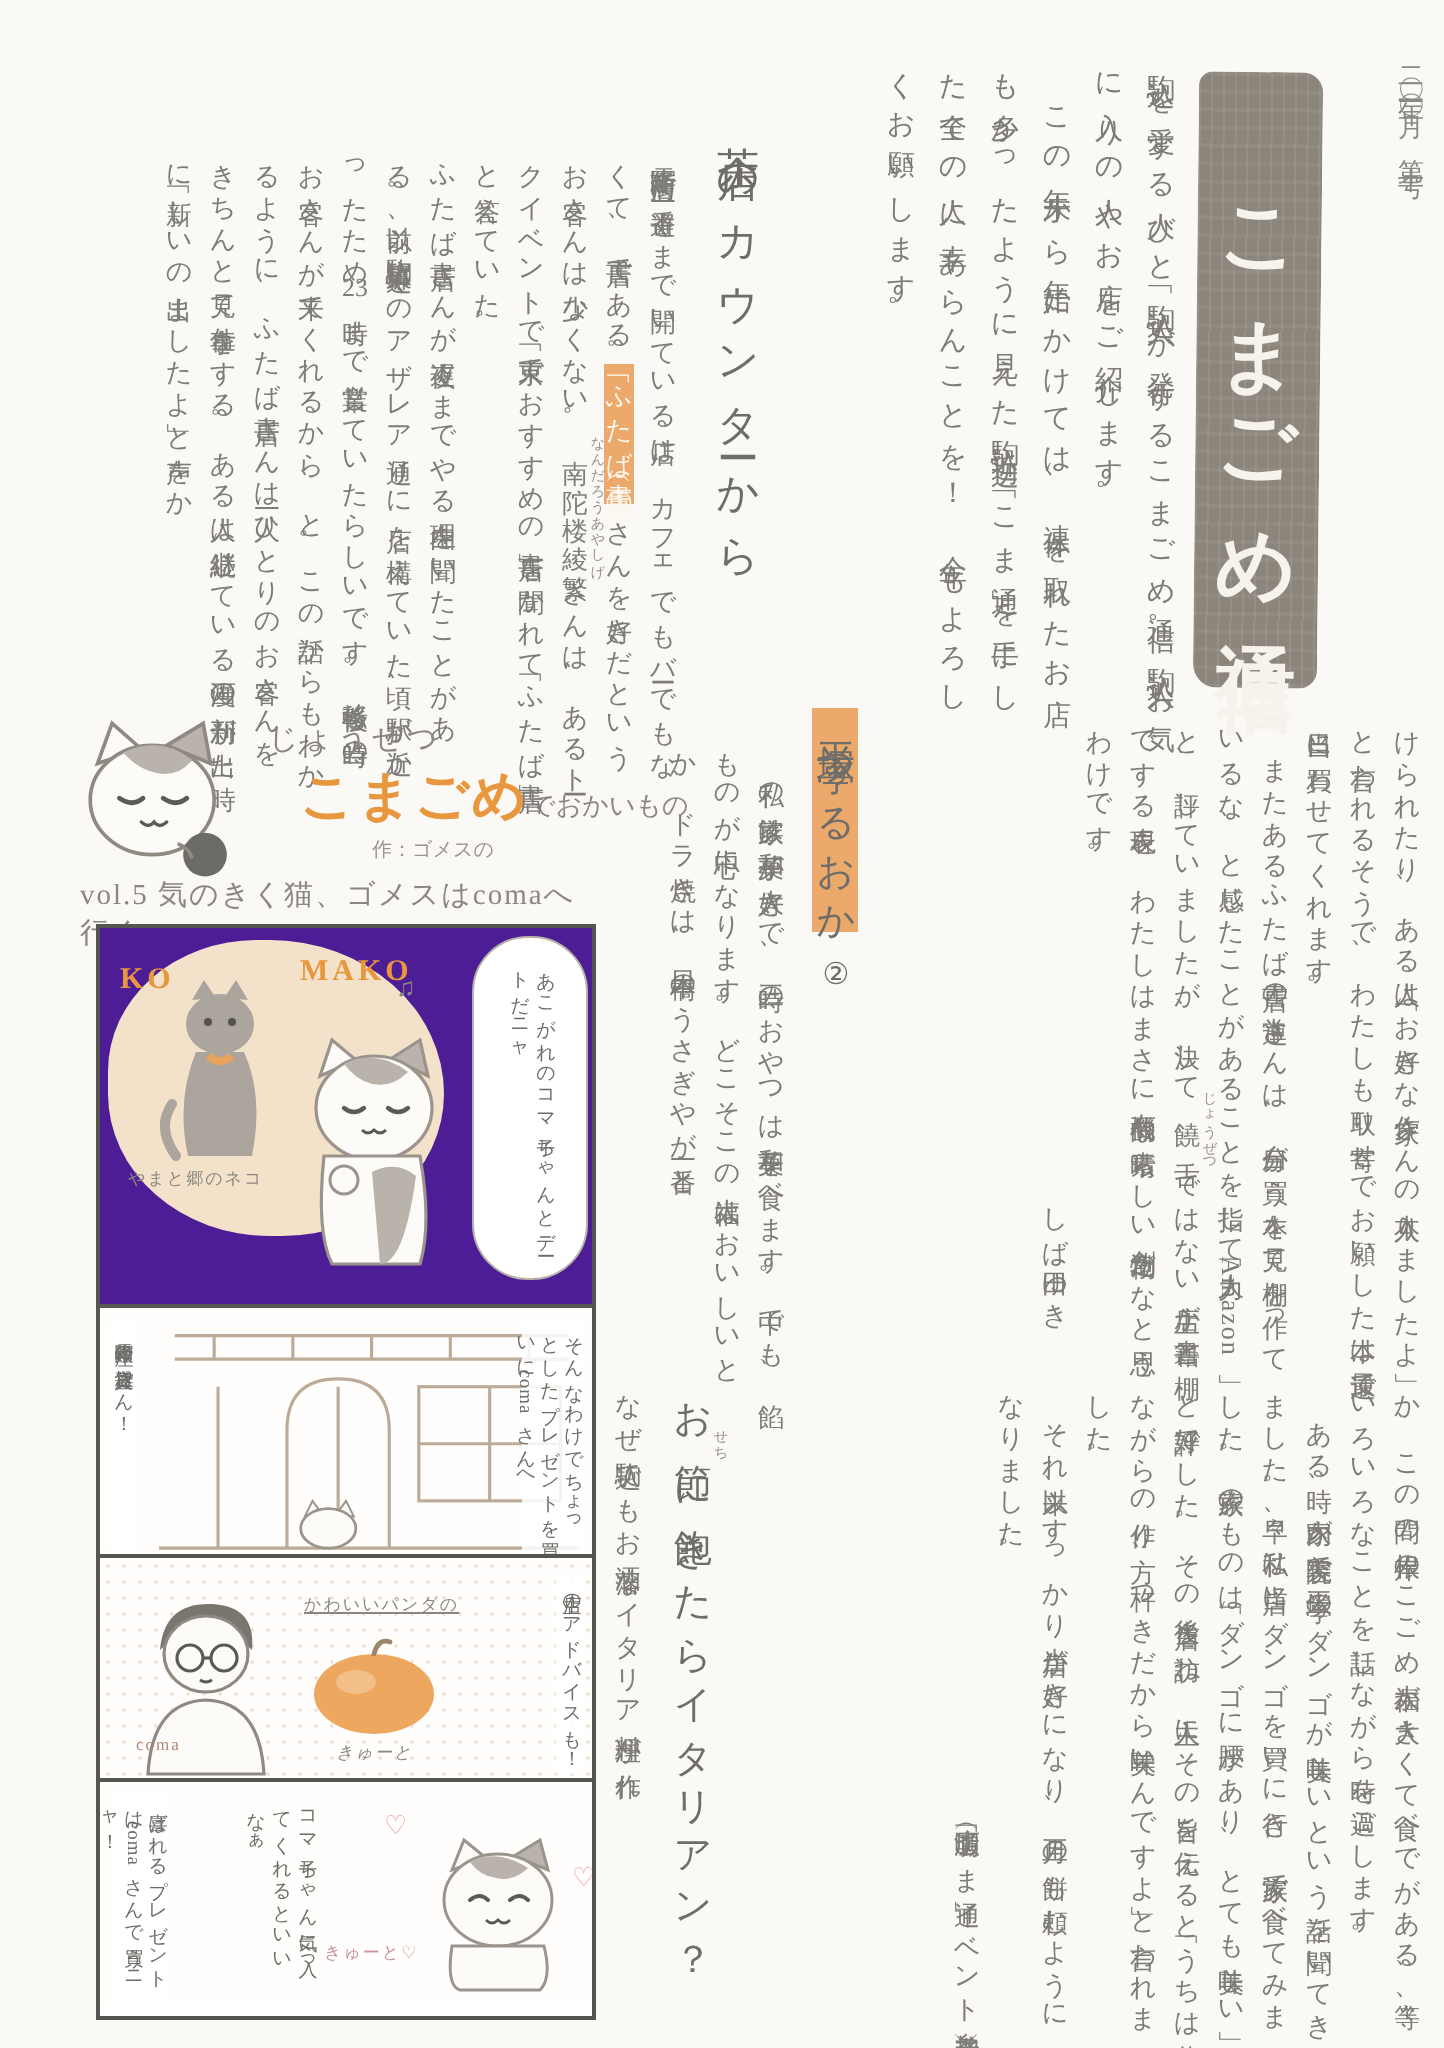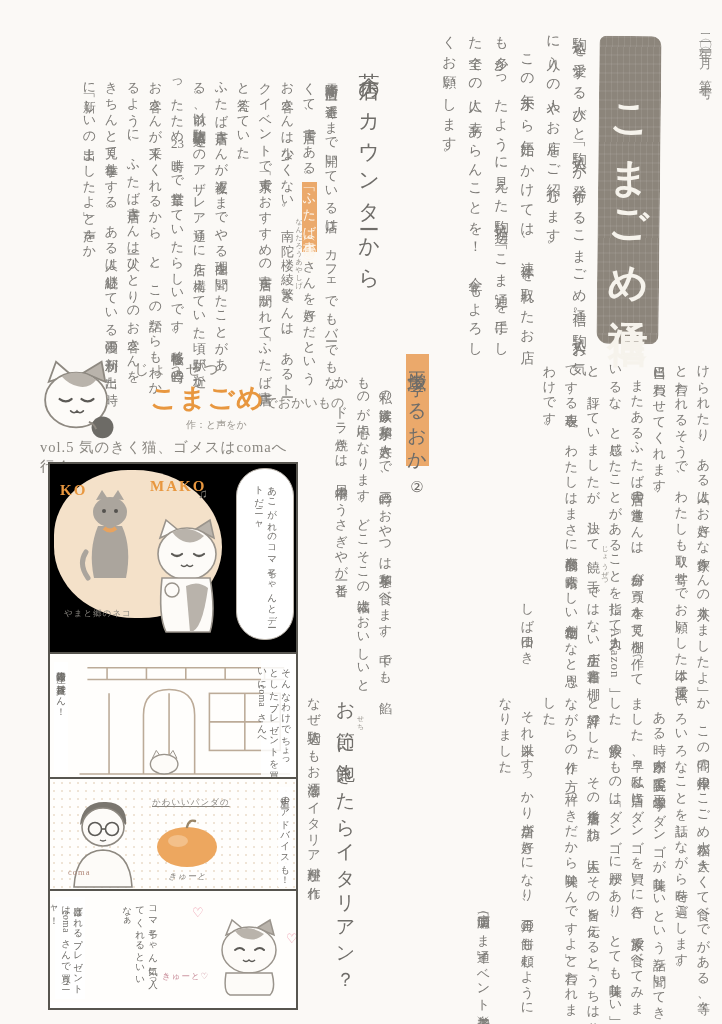--- a/index.html
+++ b/index.html
@@ -59,21 +59,21 @@
   #comic-cat{position:absolute;left:0;top:-2px;width:82px;height:84px;}
   #comic-series{position:absolute;left:98px;top:0;font-size:15px;color:#8a8781;letter-spacing:2px;}
   #comic-title-line{position:absolute;left:86px;top:20px;white-space:nowrap;margin-left:28px;}
   #comic-title-line .big{font-size:27px;font-weight:bold;color:#e8973f;letter-spacing:1px;}
   #comic-title-line .rest{font-size:13px;color:#8a8781;}
   #comic-credit{position:absolute;left:150px;top:58px;font-size:10px;color:#9a968f;}
   #comic-subtitle{position:absolute;left:40px;top:438px;width:260px;font-size:14.5px;color:#8a8781;letter-spacing:1px;}
   #comic-panels{position:absolute;left:48px;top:462px;width:250px;height:548px;border:2.5px solid #57554f;box-sizing:border-box;background:#fff;}
   .panel{position:relative;overflow:hidden;border-bottom:2.5px solid #57554f;box-sizing:border-box;}
   .panel:last-child{border-bottom:none;}
-  #panel1{height:190px;background:#000000;}
+  #panel1{height:190px;background:#4c1d95;}
   #panel1 .blob{position:absolute;left:4px;top:6px;width:168px;height:148px;background:#f4e1c9;border-radius:46% 54% 50% 50%;}
   .deco{position:absolute;font-size:15px;font-weight:bold;color:#e8973f;letter-spacing:2px;}
   .comic-vtext{writing-mode:vertical-rl;font-size:9.5px;line-height:13px;letter-spacing:1px;color:#6f6d69;}
   #panel1 .bubble{position:absolute;right:2px;top:4px;width:56px;height:170px;background:#fff;border:1.5px solid #b9b2a9;border-radius:28px;display:flex;align-items:center;justify-content:center;}
   .small-cap{position:absolute;font-size:8.5px;color:#8a8781;letter-spacing:1px;}
   #panel2{height:125px;background:#fffefc;}
   #panel3{height:112px;background:#fffefc;background-image:radial-gradient(#efe4d6 1px,transparent 1px);background-size:8px 8px;}
   #panel4{height:111px;background:#fffefc;}
   .side-vtext{position:absolute;writing-mode:vertical-rl;font-size:9.5px;line-height:12px;letter-spacing:.5px;color:#6f6d69;background:rgba(255,255,255,.85);padding:2px 1px;}
   .heart{color:#eda0b0;font-size:13px;}
@@ -138,21 +138,21 @@
       <path d="M26 45 q7 5 13 0" stroke="#5c5a56" fill="none" stroke-width="2.6" stroke-linecap="round"></path>
       <path d="M50 45 q7 5 13 0" stroke="#5c5a56" fill="none" stroke-width="2.6" stroke-linecap="round"></path>
       <path d="M38 58 q4 4 7 0 q3 4 7 0" stroke="#5c5a56" fill="none" stroke-width="1.8" stroke-linecap="round"></path>
       <circle cx="73" cy="76" r="12" fill="#6d6b66"></circle>
       <path d="M58 70 q6 2 8 8" stroke="#8e8981" stroke-width="2" fill="none"></path>
     </svg>
     <div id="comic-series">じょうぜつ</div>
     <div id="comic-title-line">
       <span class="big">こまごめ</span><span class="rest">でおかいもの</span>
     </div>
-    <div id="comic-credit">作：と声をか</div>
+    <div id="comic-credit">作：ゴメスの</div>
   </div>
   <div id="comic-subtitle">vol.5 気のきく猫、ゴメスはcomaへ行く</div>
 
   <div id="comic-panels">
 
     <div id="panel1" class="panel">
       <div class="blob"></div>
       <span class="deco" style="left:10px;top:18px;">KO</span>
       <span class="deco" style="left:100px;top:14px;">MAKO</span>
       <svg style="position:absolute;left:28px;top:26px;width:62px;height:96px;" viewBox="0 0 62 96">
@@ -171,21 +171,21 @@
         <ellipse cx="41" cy="38" rx="29" ry="26" fill="#fdfbf8" stroke="#9a948c" stroke-width="1.6"></ellipse>
         <path d="M26 16 Q42 8 58 20 Q50 28 40 26 Q32 24 26 16" fill="#b9b3ab"></path>
         <path d="M26 38 q5 4 10 0" stroke="#5c5a56" stroke-width="2.2" fill="none" stroke-linecap="round"></path>
         <path d="M48 38 q5 4 10 0" stroke="#5c5a56" stroke-width="2.2" fill="none" stroke-linecap="round"></path>
         <path d="M35 49 q3 3 6 0 q3 3 6 0" stroke="#5c5a56" stroke-width="1.5" fill="none"></path>
         <path d="M16 62 Q12 100 20 116 L64 116 Q70 96 64 62 Z" fill="#fdfbf8" stroke="#9a948c" stroke-width="1.6"></path>
         <path d="M40 70 Q52 64 62 72 Q56 116 44 116 Z" fill="#b9b3ab"></path>
         <circle cx="26" cy="74" r="7" fill="#fdfbf8" stroke="#9a948c" stroke-width="1.5"></circle>
       </svg>
       <span style="position:absolute;left:148px;top:22px;font-size:13px;color:#8a8781;">♫</span>
-      <span class="small-cap" style="left:14px;top:144px;text-align:right;">やまと郷のネコ</span>
+      <span class="small-cap" style="left:14px;top:120px;text-align:right;">やまと郷のネコ</span>
       <div class="bubble">
         <div class="comic-vtext" style="height:150px;">あこがれのコマ子ちゃんとデートだニャ</div>
       </div>
     </div>
 
     <div id="panel2" class="panel">
       <svg style="position:absolute;left:0;top:0;width:100%;height:100%;" viewBox="0 0 250 125">
         <g stroke="#bcab98" stroke-width="1.6" fill="none">
           <path d="M38 14 H238"></path>
             <path d="M38 26 H238"></path>

